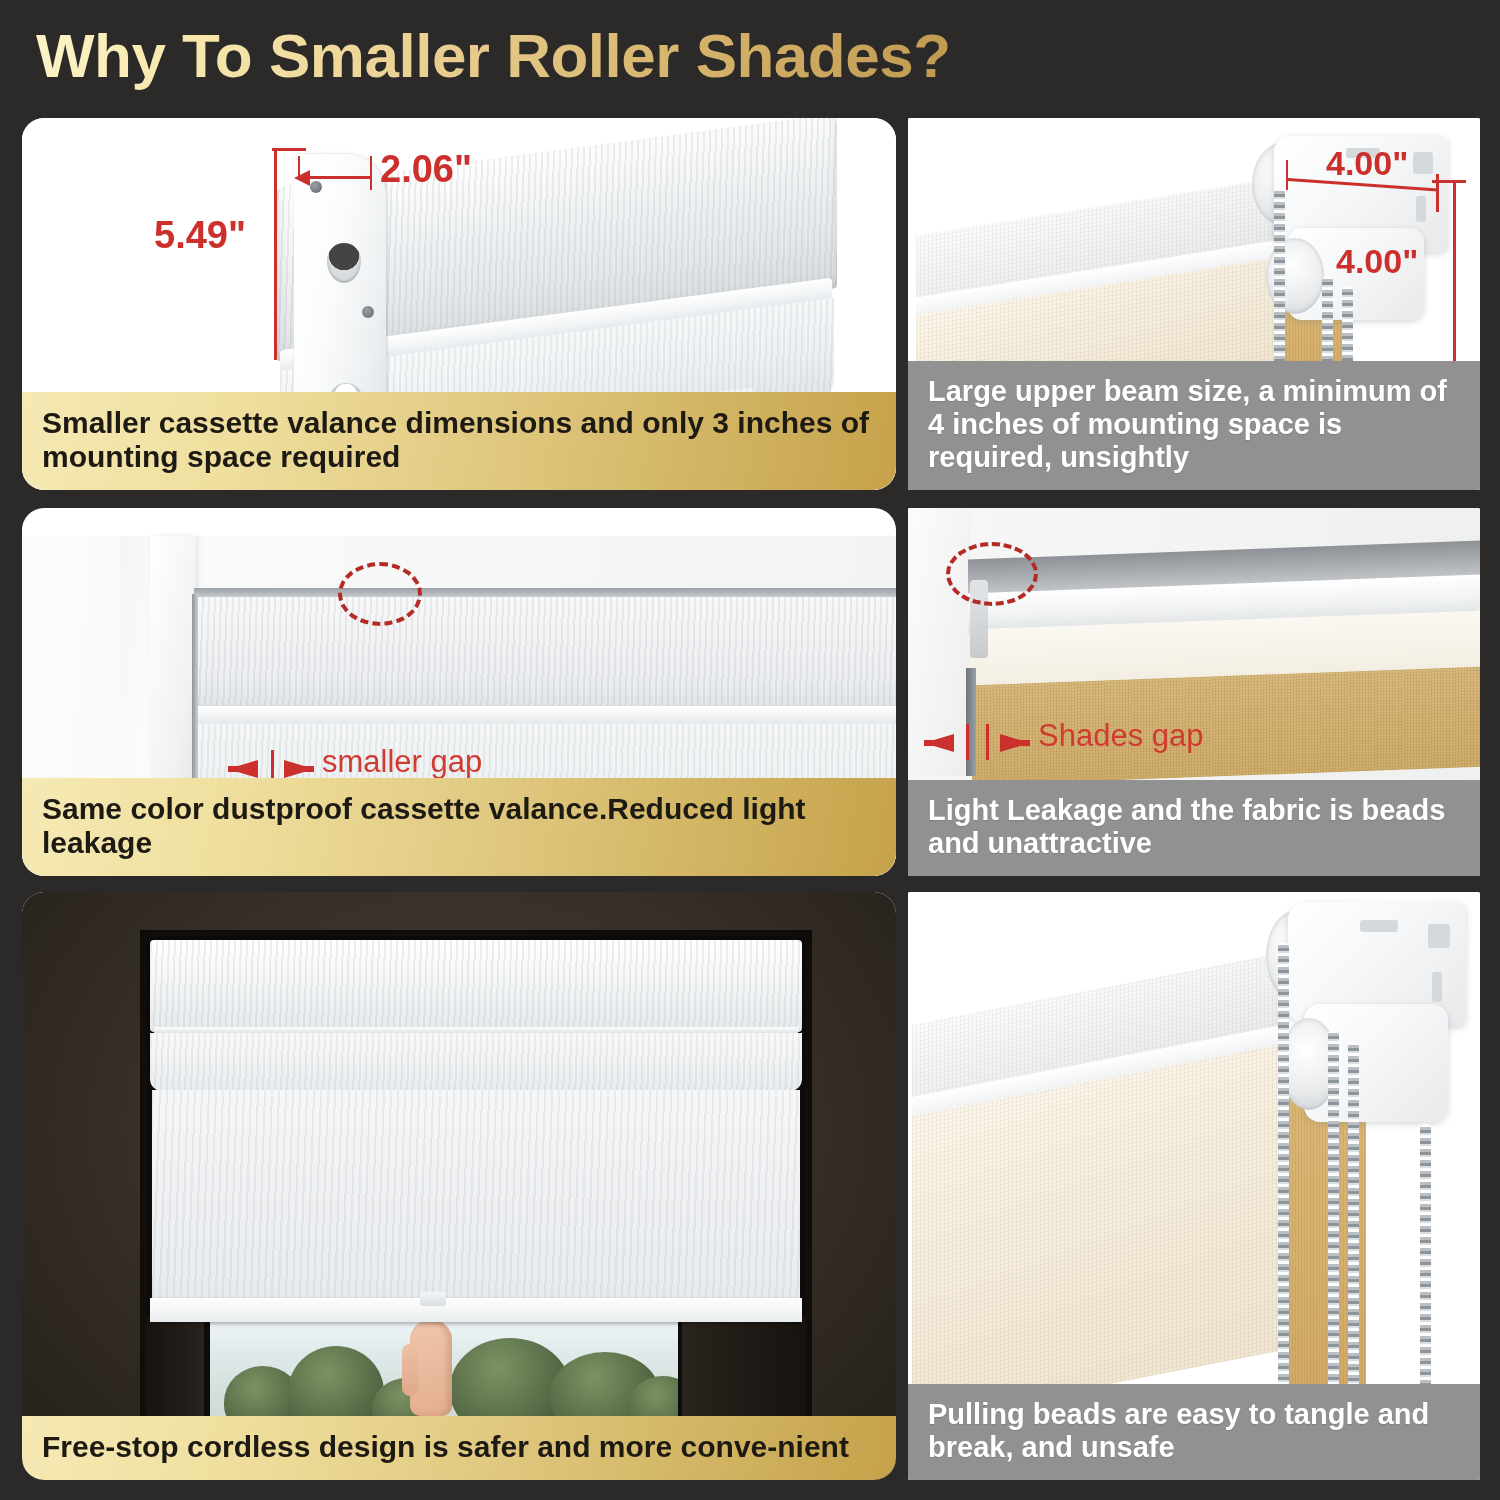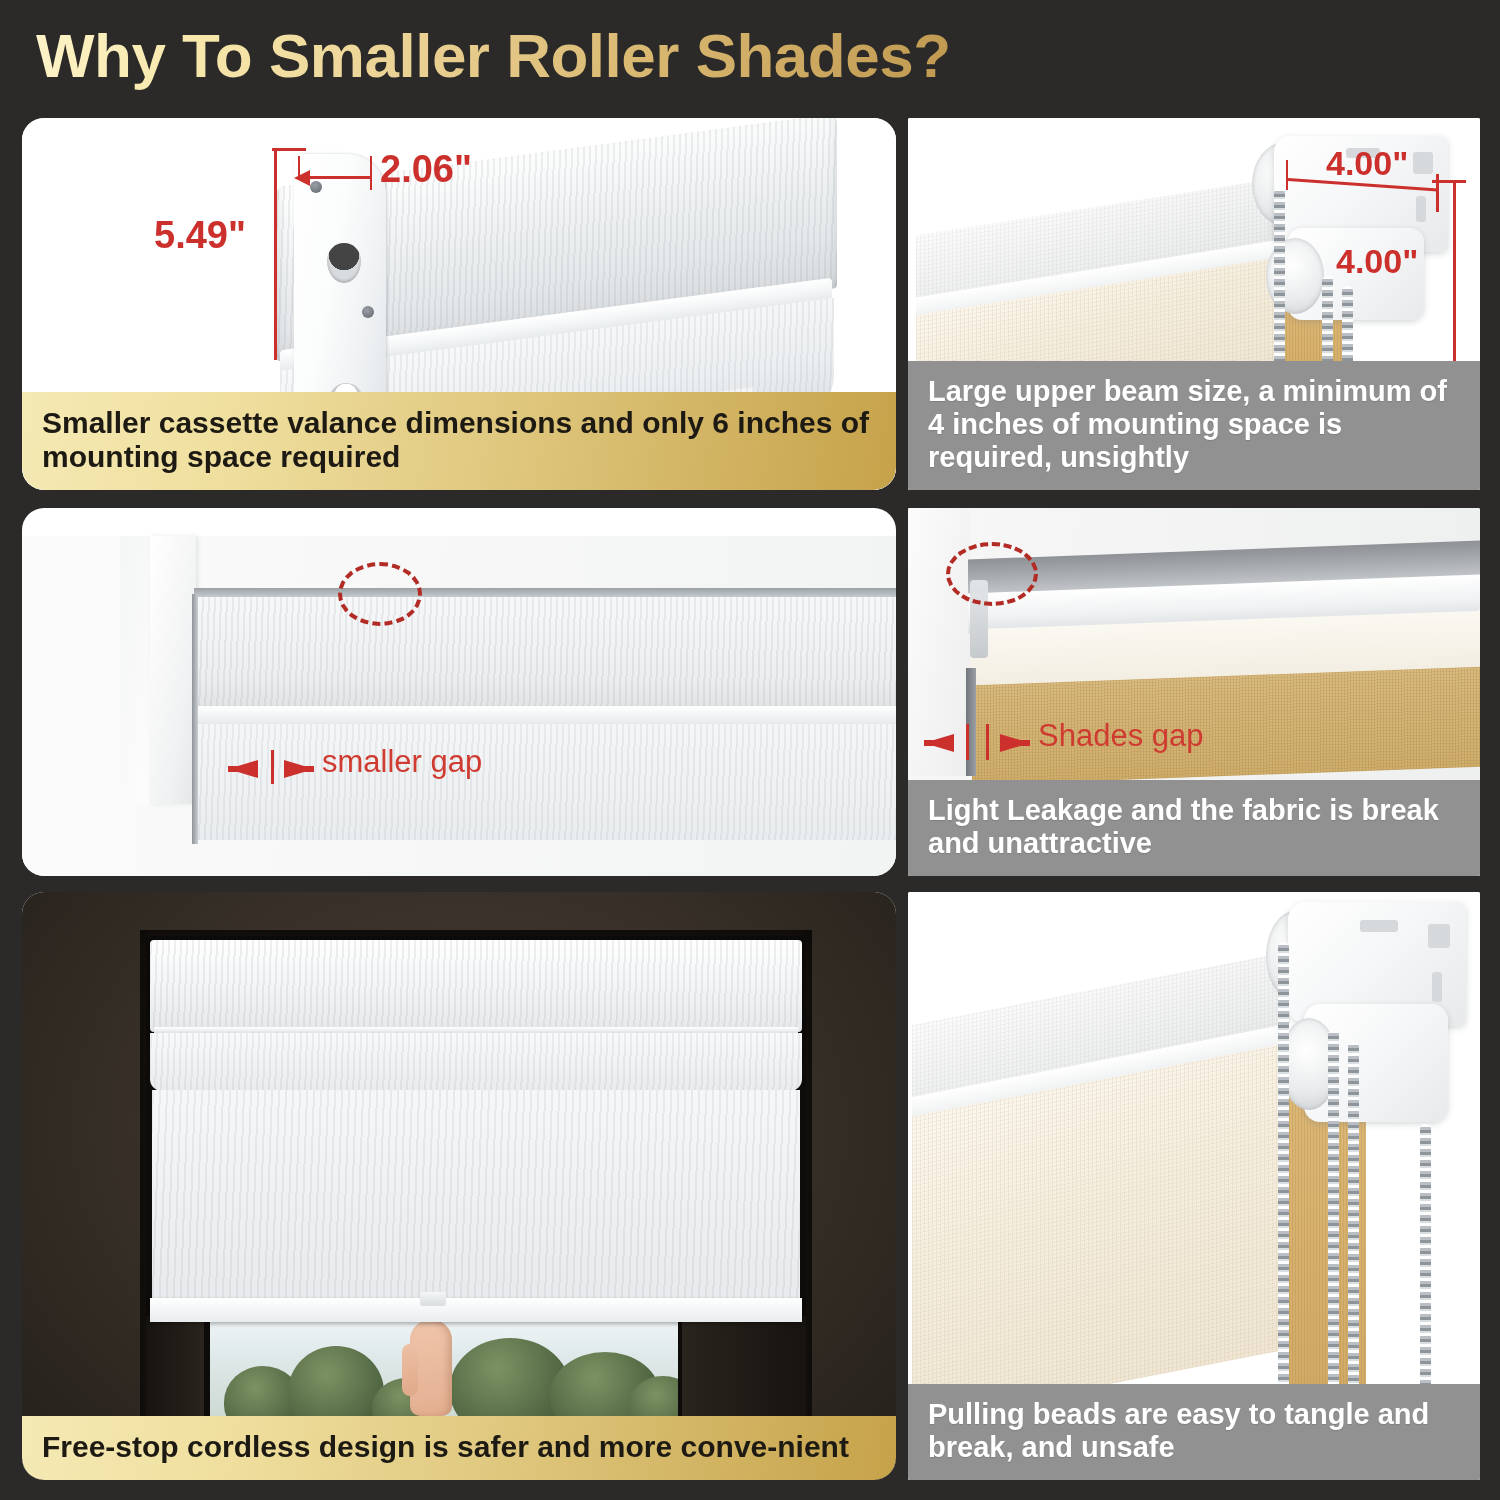--- a/index.html
+++ b/index.html
@@ -350,21 +350,21 @@
       <polygon points="0,10 16,2 16,18" fill="#cc302c"></polygon>
     </svg>
     <div class="dim" style="left:358px;top:30px;font-size:38px;">2.06"</div>
 
     <div class="rline" style="left:252px;top:30px;width:3px;height:212px;"></div>
     <div class="rline" style="left:250px;top:30px;width:34px;height:3px;"></div>
     <div class="rline" style="left:250px;top:318px;width:34px;height:3px;"></div>
     <div class="rline" style="left:252px;top:276px;width:3px;height:44px;"></div>
     <div class="dim" style="left:132px;top:96px;font-size:38px;">5.49"</div>
   </div>
-  <div class="caption gold">Smaller cassette valance dimensions and only 6 inches of mounting space required</div>
+  <div class="caption gold">Smaller cassette valance dimensions and only 3 inches of mounting space required</div>
 </div>
 
 <div class="panel right r1">
   <div class="photo beige-bg">
     <div class="bs-top" style="left:8px;top:88px;width:370px;height:100px;transform:skewY(-9deg);"></div>
     <div class="bs-top" style="left:8px;top:150px;width:372px;height:24px;transform:skewY(-9deg);background:linear-gradient(180deg,#ffffff,#eceeef);"></div>
     <div class="bs-panel" style="left:8px;top:168px;width:366px;height:112px;transform:skewY(-9deg);"></div>
     <div class="bs-back" style="left:366px;top:166px;width:72px;height:116px;"></div>
 
     <div class="bracket-disc" style="left:344px;top:24px;width:66px;height:84px;"></div>
@@ -409,20 +409,21 @@
       <polygon points="0,11 30,2 30,20" fill="#cc302c"></polygon>
       <rect x="0" y="8" width="14" height="6" fill="#cc302c"></rect>
     </svg>
     <div class="rline" style="left:249px;top:214px;width:3px;height:34px;"></div>
     <svg style="position:absolute;left:258px;top:222px;" width="34" height="22">
       <polygon points="34,11 4,2 4,20" fill="#cc302c"></polygon>
       <rect x="20" y="8" width="14" height="6" fill="#cc302c"></rect>
     </svg>
     <div class="gaplbl" style="left:300px;top:208px;">smaller gap</div>
   </div>
+  <div class="caption gold">Same color dustproof cassette valance.Reduced light leakage</div>
 </div>
 
 <div class="panel right r2">
   <div class="photo p4-wall">
     <div class="p4-frameL"></div>
     <div class="p4-tube"></div>
     <div class="p4-tube2"></div>
     <div class="p4-white"></div>
     <div class="p4-beige"></div>
     <div class="p4-gapbar"></div>
@@ -435,21 +436,21 @@
       <rect x="0" y="8" width="14" height="6" fill="#cc302c"></rect>
     </svg>
     <div class="rline" style="left:58px;top:216px;width:3px;height:36px;"></div>
     <div class="rline" style="left:78px;top:216px;width:3px;height:36px;"></div>
     <svg style="position:absolute;left:88px;top:224px;" width="34" height="22">
       <polygon points="34,11 4,2 4,20" fill="#cc302c"></polygon>
       <rect x="20" y="8" width="14" height="6" fill="#cc302c"></rect>
     </svg>
     <div class="gaplbl" style="left:130px;top:210px;">Shades gap</div>
   </div>
-  <div class="caption grey">Light Leakage and the fabric is break and unattractive</div>
+  <div class="caption grey">Light Leakage and the fabric is beads and unattractive</div>
 </div>
 
 <div class="panel left r3">
   <div class="photo p5-room">
     <div class="p5-opening"></div>
     <div class="p5-reveal"></div>
 
     <div class="p5-glass">
       <div class="p5-tree" style="left:14px;width:78px;height:72px;"></div>
       <div class="p5-tree" style="left:78px;width:96px;height:92px;"></div>

